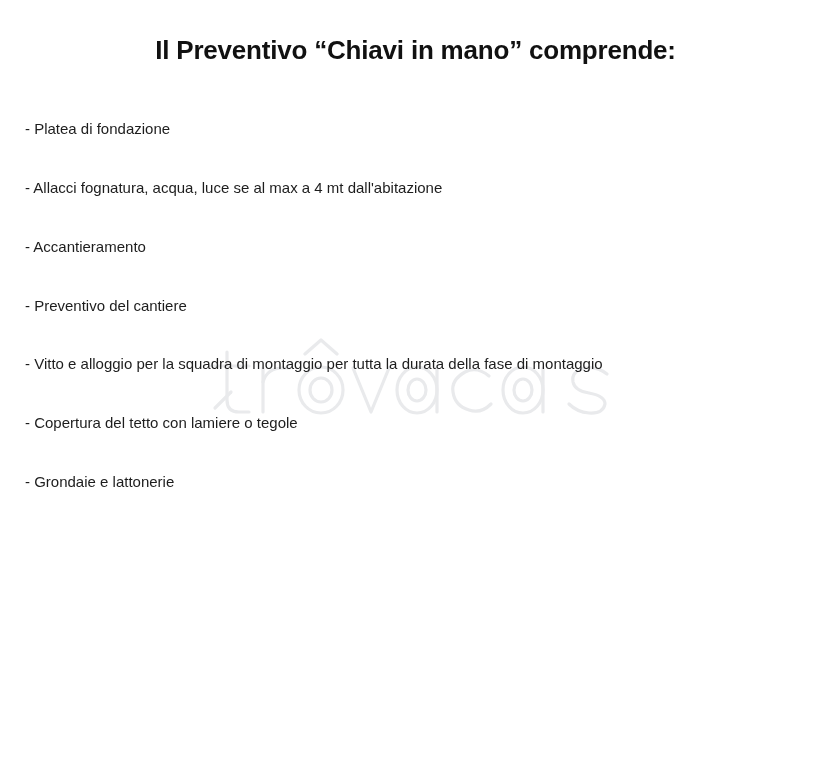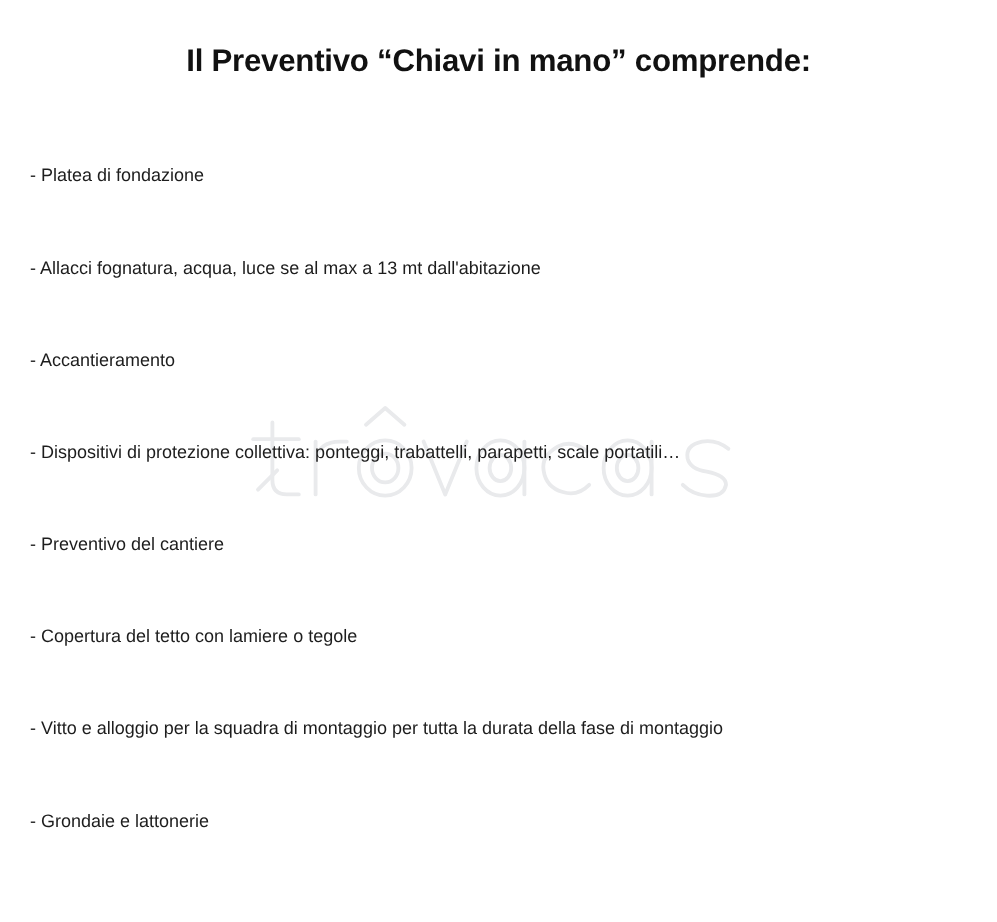--- a/index.html
+++ b/index.html
@@ -74,21 +74,20 @@
     font-size: 15px;
     line-height: 19.6px;
     color: #1d1d1d;
     white-space: pre-wrap;
     word-wrap: break-word;
     font-family: "Liberation Sans", sans-serif;
   }
   #body-text .line {
     display: block;
     white-space: pre-wrap;
-    margin-top: 18px;
   }
 </style>
 </head>
 <body>
 
 <div id="page">
 
   <div id="watermark" aria-hidden="true">
     <svg viewBox="0 0 410 86" xmlns="http://www.w3.org/2000/svg">
 
@@ -117,26 +116,25 @@
       <ellipse class="wm-stroke" cx="318" cy="52" rx="9" ry="11"></ellipse>
 
       <path class="wm-stroke" d="M402 36 Q392 28 380 30 Q366 33 368 44 Q370 53 384 55 Q400 58 400 66 Q398 76 384 75 Q372 74 364 66"></path>
     </svg>
   </div>
 
   <h1 id="title">Il Preventivo “Chiavi in mano” comprende:</h1>
 
   <div id="body-text">
     <span class="line">- Platea di fondazione</span>
-    <span class="line">- Allacci fognatura, acqua, luce se al max a 13 mt dall'abitazione</span>
+    <span class="line">- Allacci fognatura, acqua, luce se al max a 4 mt dall'abitazione</span>
     <span class="line">- Accantieramento</span>
-    <span class="line">- Dispositivi di protezione collettiva: ponteggi, trabattelli, parapetti, scale portatili…</span>
     <span class="line">- Preventivo del cantiere</span>
+    <span class="line">- Vitto e alloggio per la squadra di montaggio per tutta la durata della fase di montaggio</span>
     <span class="line">- Copertura del tetto con lamiere o tegole</span>
-    <span class="line">- Vitto e alloggio per la squadra di montaggio per tutta la durata della fase di montaggio</span>
     <span class="line">- Grondaie e lattonerie</span>
     
     
     
     
     
     
     
     
     

